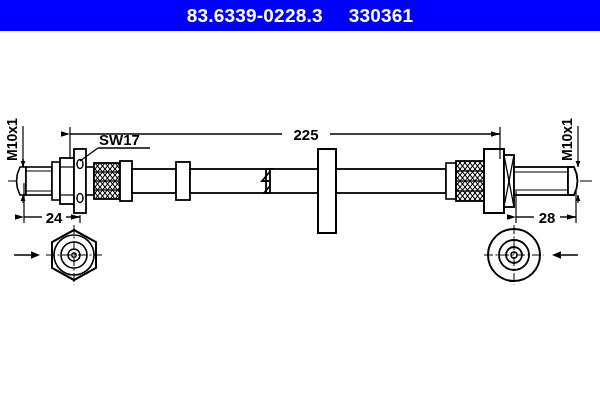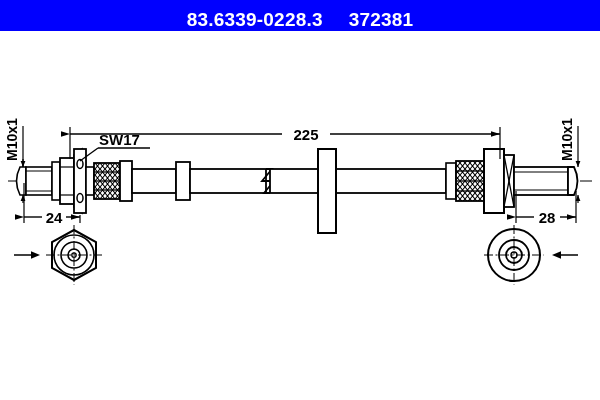--- a/index.html
+++ b/index.html
@@ -22,21 +22,21 @@
   }
   
   #header-bar {
     position: absolute;
     left: 0;
     top: 0;
     width: 600px;
     height: 31px;
     background: #0000ff;
     display: flex;
-    align-items: flex-end;
+    align-items: center;
     justify-content: center;
   }
   #header-bar .title-text {
     color: #ffffff;
     font-weight: bold;
     font-size: 19px;
     letter-spacing: 0.2px;
     font-family: "Liberation Sans", sans-serif;
     white-space: pre;
   }
@@ -73,21 +73,21 @@
     fill: #000000;
   }
 </style>
 </head>
 <body>
 
 <div id="page">
 
   <div id="header-bar">
     <span class="title-text" id="part-number">83.6339-0228.3</span>
-    <span class="title-text" id="reference-number">372381</span>
+    <span class="title-text" id="reference-number">330361</span>
   </div>
 
   <div id="drawing-area">
     <svg id="drawing-svg" width="600" height="369" viewBox="0 0 600 369" xmlns="http://www.w3.org/2000/svg">
 
       <defs>
 
         <marker id="arrL" markerWidth="10" markerHeight="8" refX="9" refY="4" orient="auto" markerUnits="userSpaceOnUse">
           <path d="M9,4 L0,1.2 L0,6.8 Z" fill="#000"></path>
         </marker>

